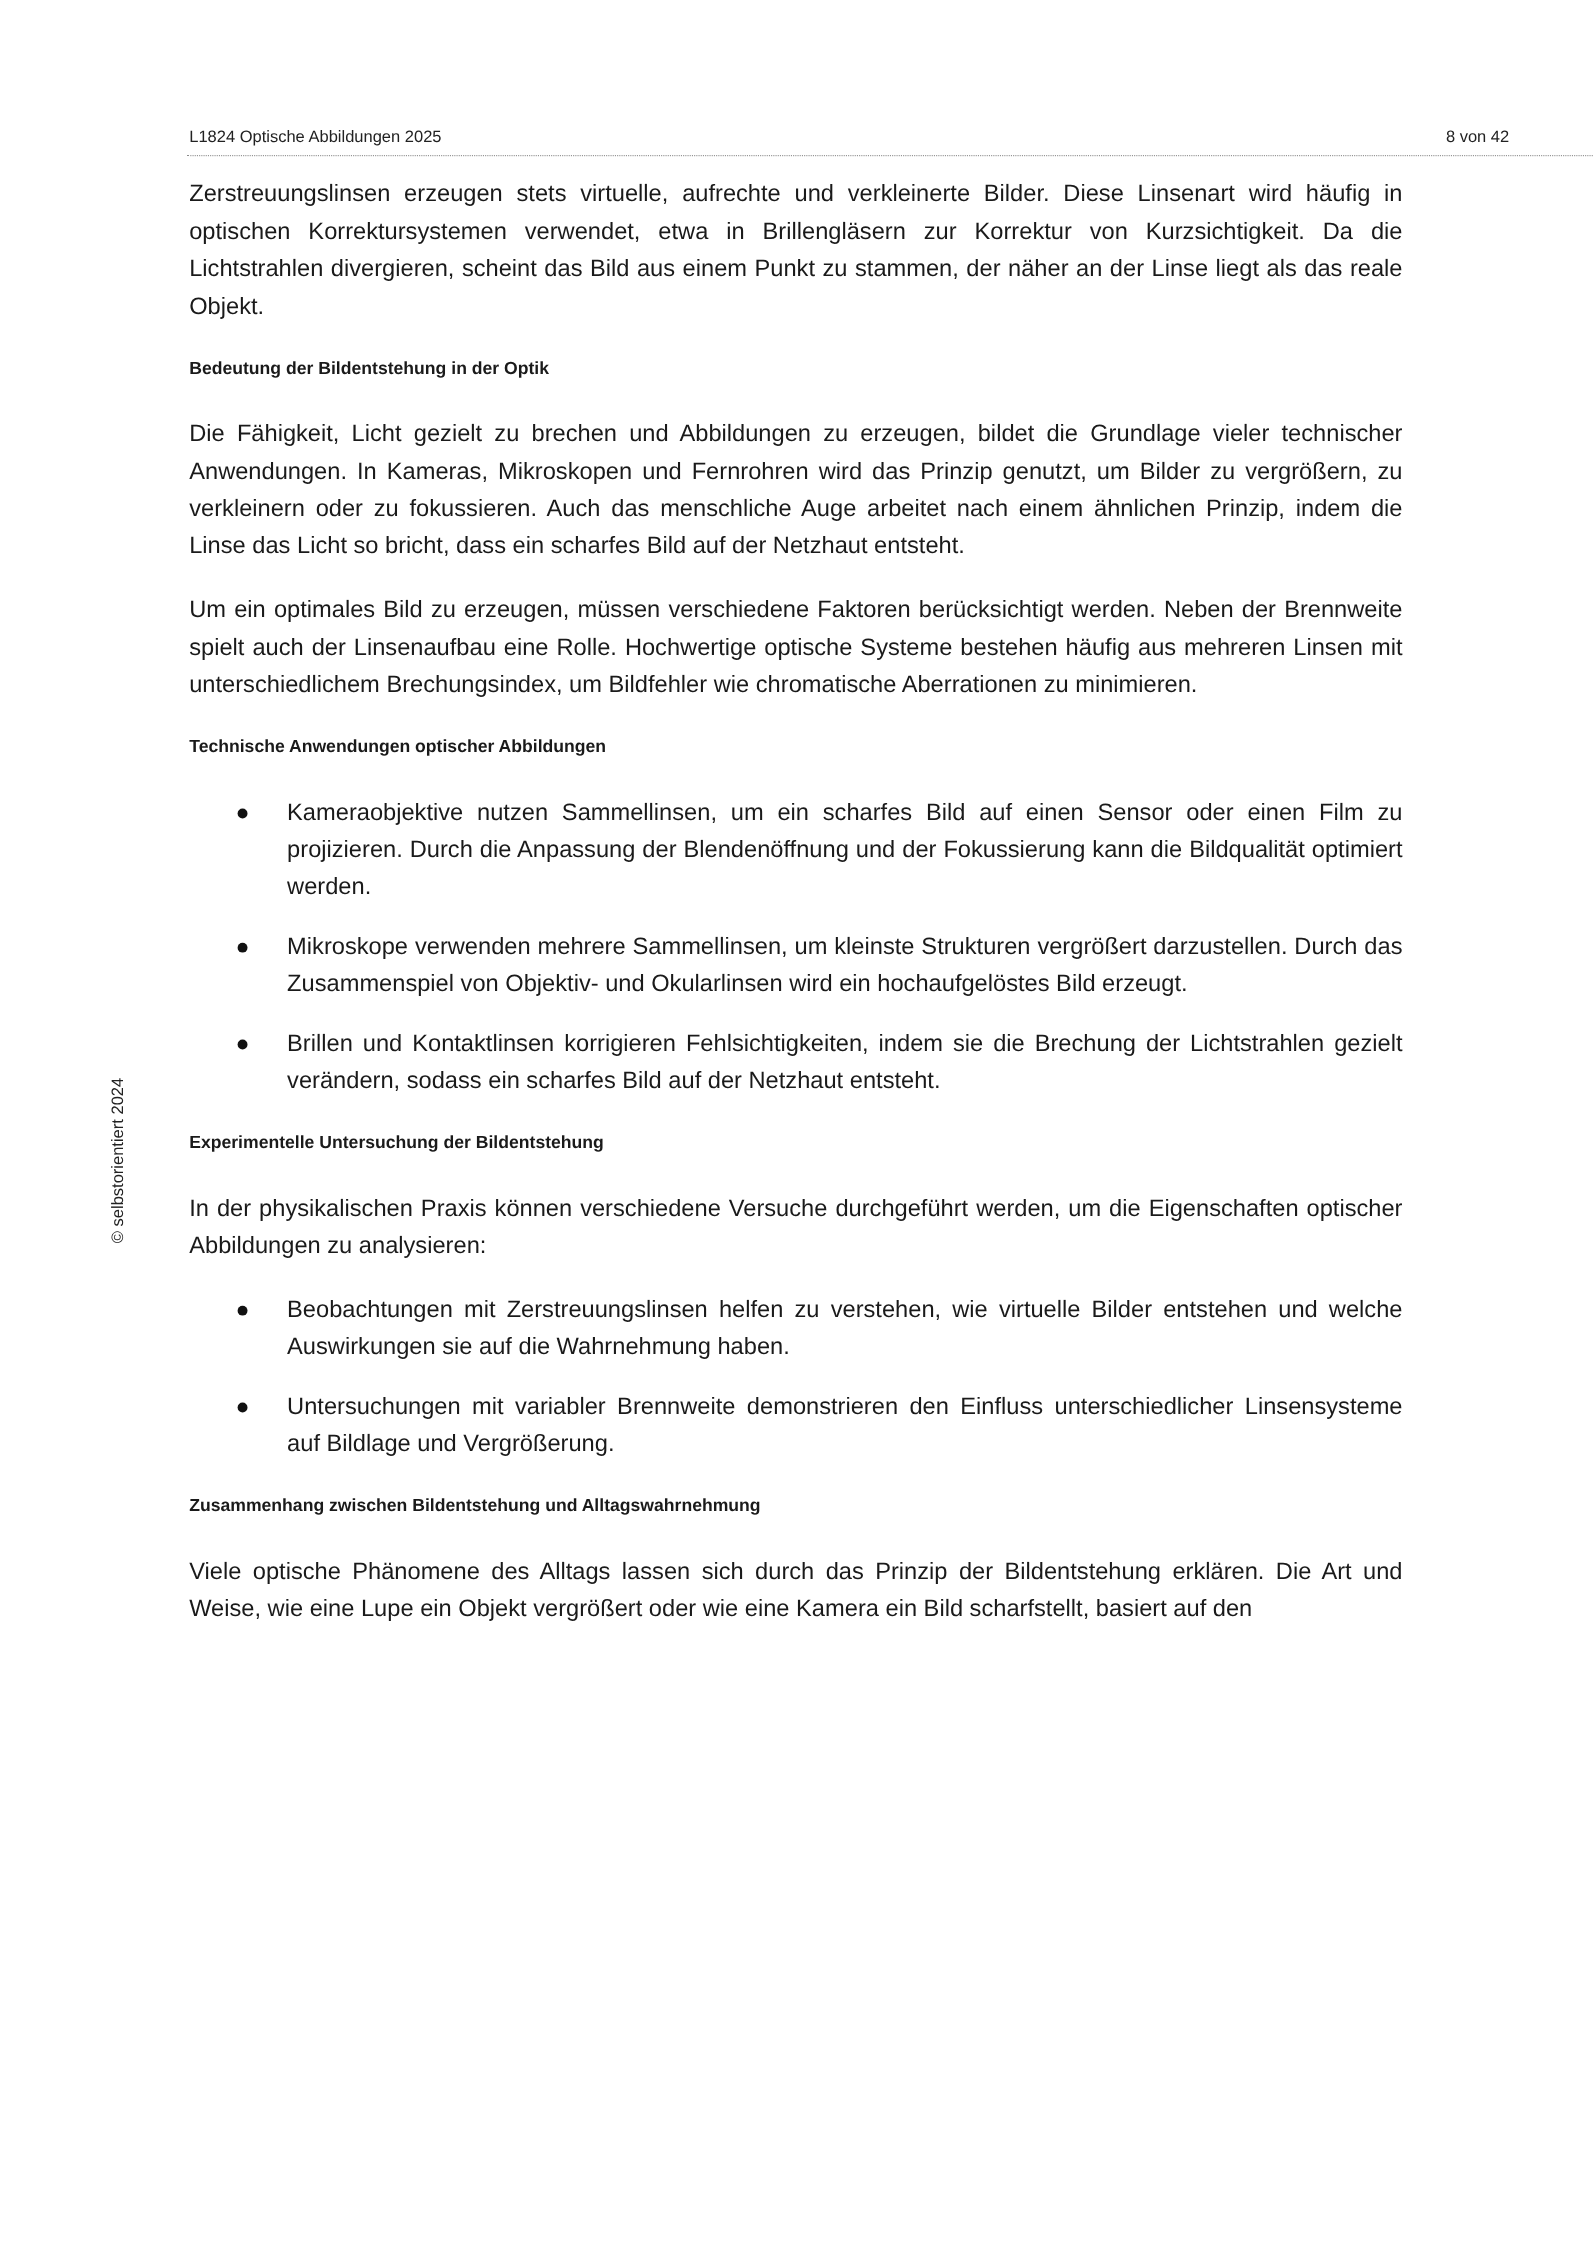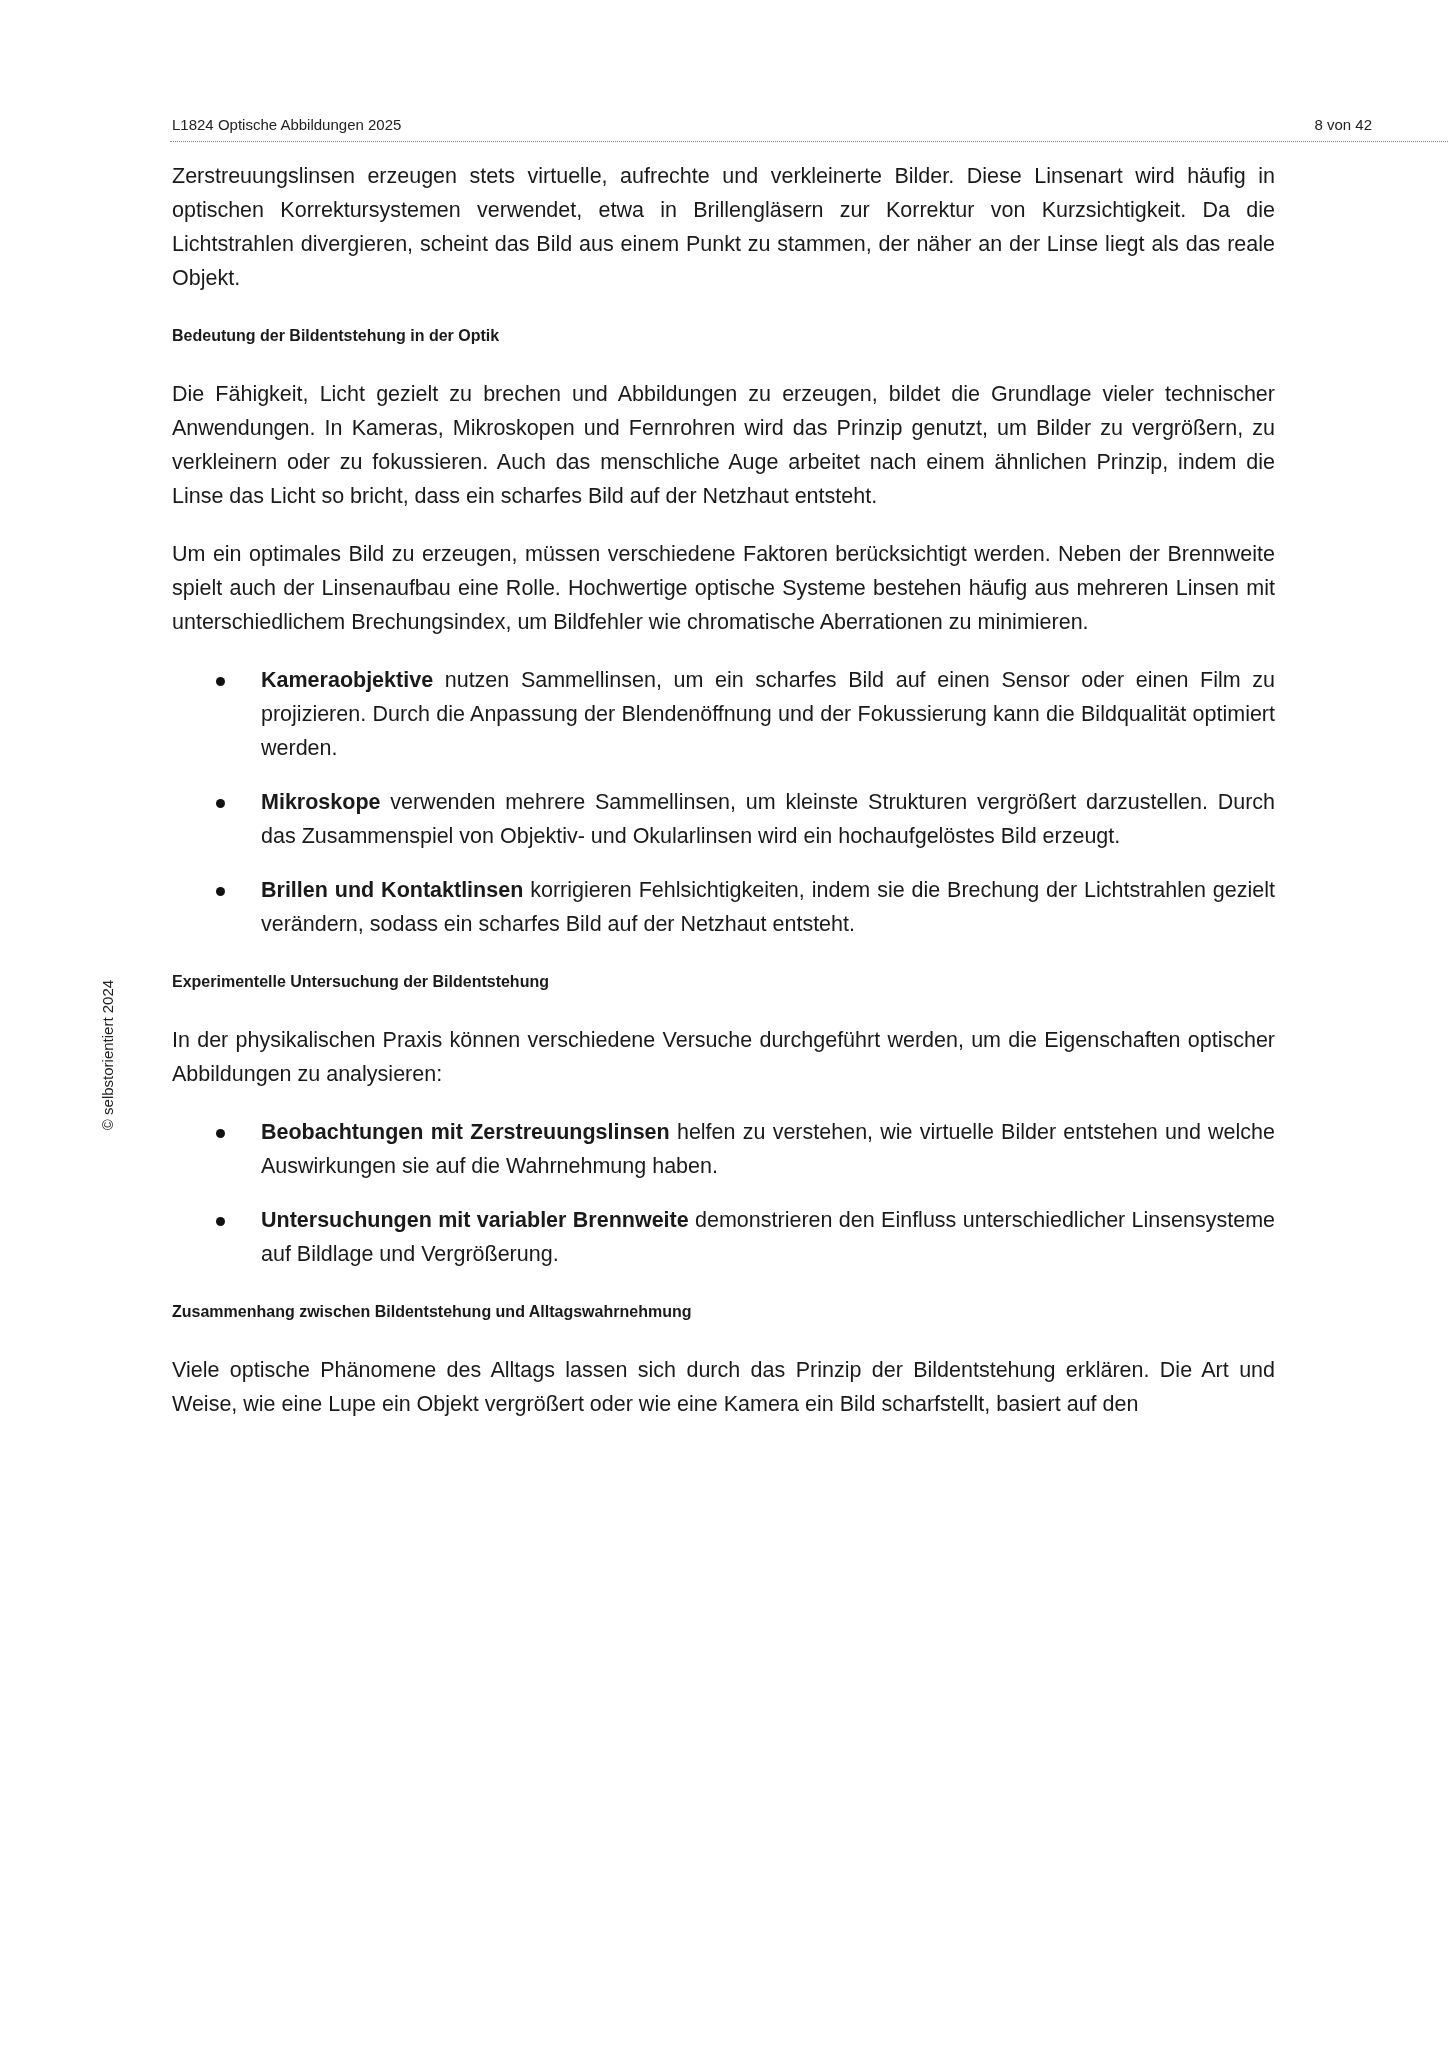--- a/index.html
+++ b/index.html
@@ -78,21 +78,21 @@
     .content li:last-child { margin-bottom: 0; }
     .content li .bullet {
       position: absolute;
       left: 44px;
       top: 14px;
       width: 9px;
       height: 9px;
       border-radius: 50%;
       background: #111;
     }
-    .content li b { font-weight: bold; }
+    .content li b { font-weight: normal; }
     .content .last-lines { margin-bottom: 0; }
   </style>
 </head>
 <body>
 
 <div class="page-header">
   <span class="title">L1824 Optische Abbildungen 2025</span>
   <span class="pageno">8 von 42</span>
 </div>
 <div class="header-rule"></div>
@@ -100,20 +100,21 @@
 <div class="side-note">© selbstorientiert 2024</div>
 
 <div class="content">
 
   <p>Zerstreuungslinsen erzeugen stets virtuelle, aufrechte und verkleinerte Bilder. Diese Linsenart wird häufig in optischen Korrektursystemen verwendet, etwa in Brillengläsern zur Korrektur von Kurzsichtigkeit. Da die Lichtstrahlen divergieren, scheint das Bild aus einem Punkt zu stammen, der näher an der Linse liegt als das reale Objekt.</p>
 
   <h2>Bedeutung der Bildentstehung in der Optik</h2>
   <p>Die Fähigkeit, Licht gezielt zu brechen und Abbildungen zu erzeugen, bildet die Grundlage vieler technischer Anwendungen. In Kameras, Mikroskopen und Fernrohren wird das Prinzip genutzt, um Bilder zu vergrößern, zu verkleinern oder zu fokussieren. Auch das menschliche Auge arbeitet nach einem ähnlichen Prinzip, indem die Linse das Licht so bricht, dass ein scharfes Bild auf der Netzhaut entsteht.</p>
   <p>Um ein optimales Bild zu erzeugen, müssen verschiedene Faktoren berücksichtigt werden. Neben der Brennweite spielt auch der Linsenaufbau eine Rolle. Hochwertige optische Systeme bestehen häufig aus mehreren Linsen mit unterschiedlichem Brechungsindex, um Bildfehler wie chromatische Aberrationen zu minimieren.</p>
 
+  <h2>Technische Anwendungen optischer Abbildungen</h2>
   <ul>
     <li>
       <span class="bullet"></span><b>Kameraobjektive</b><span> nutzen Sammellinsen, um ein scharfes Bild auf einen Sensor oder einen Film zu projizieren. Durch die Anpassung der Blendenöffnung und der Fokussierung kann die Bildqualität optimiert werden.</span>
     </li>
     <li>
       <span class="bullet"></span><b>Mikroskope</b><span> verwenden mehrere Sammellinsen, um kleinste Strukturen vergrößert darzustellen. Durch das Zusammenspiel von Objektiv- und Okularlinsen wird ein hochaufgelöstes Bild erzeugt.</span>
     </li>
     <li>
       <span class="bullet"></span><b>Brillen und Kontaktlinsen</b><span> korrigieren Fehlsichtigkeiten, indem sie die Brechung der Lichtstrahlen gezielt verändern, sodass ein scharfes Bild auf der Netzhaut entsteht.</span>
     </li>

